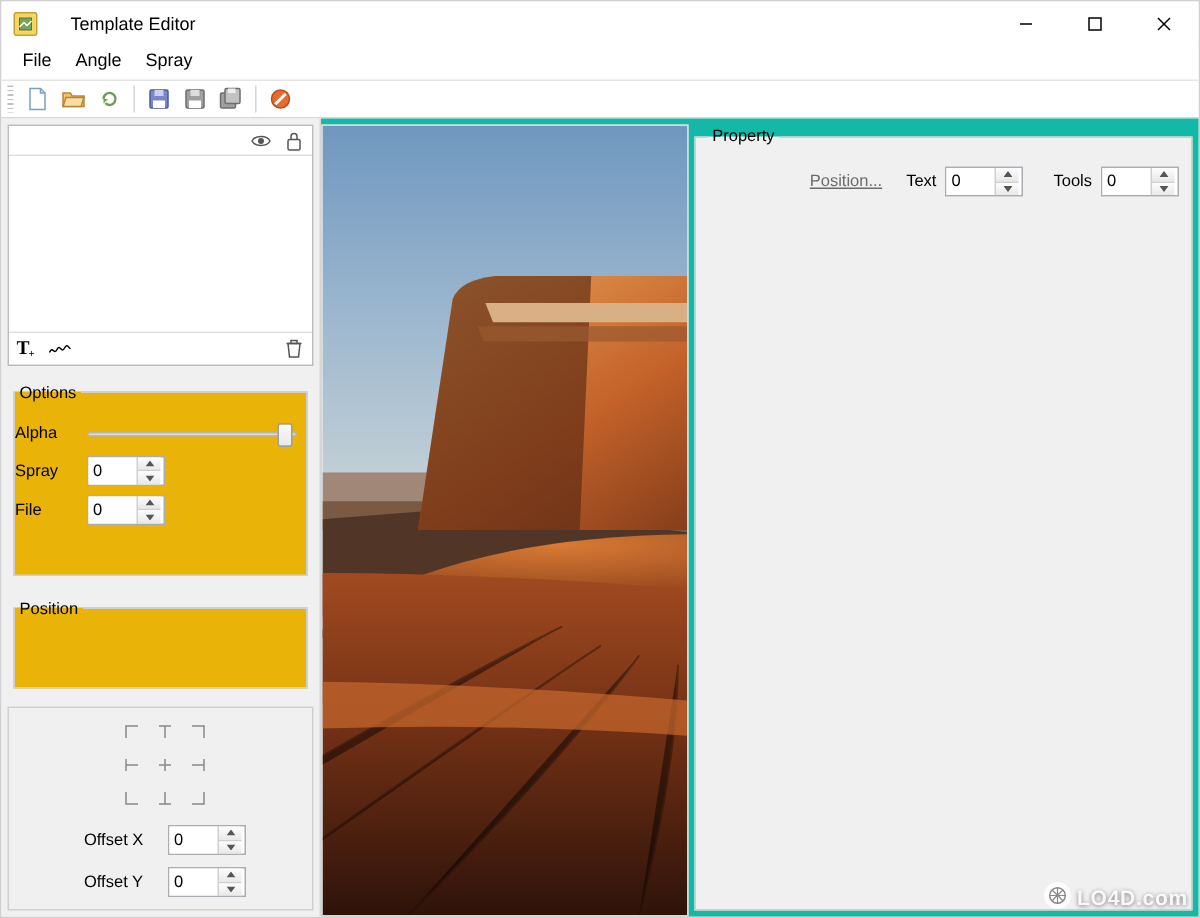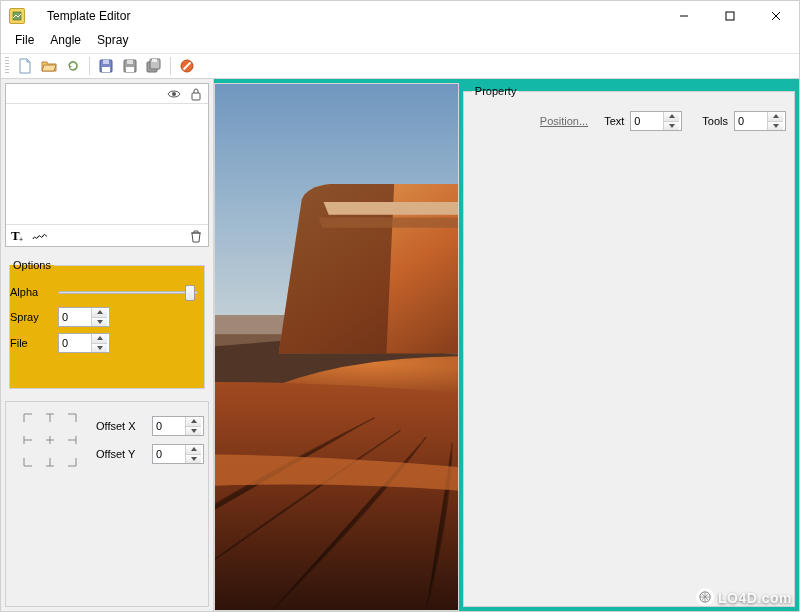--- a/index.html
+++ b/index.html
@@ -54,21 +54,21 @@
   .spinner { display:flex; align-items:stretch; border:1px solid #abadb3; background:#fff; height:20px; width:52px; }
   .spinner input { border:none; width:32px; font-size:11px; padding:0 3px; outline:none; text-align:left; }
   .spinner .arrows { width:16px; display:flex; flex-direction:column; border-left:1px solid #d0d0d0; }
   .spinner .arrow { flex:1; display:flex; align-items:center; justify-content:center; background:linear-gradient(#fdfdfd,#e8e8e8); }
   .spinner .arrow:first-child { border-bottom:1px solid #d0d0d0; }
   .spinner .arrow svg { width:6px; height:4px; }
 
   
   .position-fs { height:60px; }
   .offsets-area { margin:4px; border:1px solid #d0d0d0; background:#f0f0f0; flex:1; }
-  .offsets-row { display:flex; align-items:center; gap:10px; padding:8px; }
+  .offsets-row { display:flex; align-items:center; gap:10px; padding:8px;flex-direction:column; }
   
 
   .anchor-grid { display:grid; grid-template-columns:repeat(3,16px); grid-template-rows:repeat(3,16px); gap:6px; margin-left:6px; }
   .anchor-btn { width:16px; height:16px; display:flex; align-items:center; justify-content:center; }
 
   
   .preview { flex:1; margin:4px 4px 0 0; border:1px solid #d6d6d6; background:#fafafa; position:relative; overflow:hidden; }
 
   
   .property-fs { margin:6px 4px 4px 0; border:1px solid #d0d0d0; padding:6px 8px 8px 8px; background:#f0f0f0; }
@@ -263,20 +263,23 @@
               <div class="arrow">
                   <svg viewBox="0 0 6 4">
                     <path d="M0 0l3 4 3-4z" fill="#555"></path>
                   </svg>
                 </div>
             </div>
           </div>
         </div>
       </fieldset>
 
+      <fieldset class="group position-fs">
+        <legend>Position</legend>
+      </fieldset>
 
       <div class="offsets-area">
         <div class="offsets-row">
           <div class="anchor-grid">
             <div class="anchor-btn">
                 <svg width="10" height="10" viewBox="0 0 10 10">
                   <path d="M1 9V1h8" stroke="#888" fill="none"></path>
                 </svg>
               </div>
             <div class="anchor-btn">

